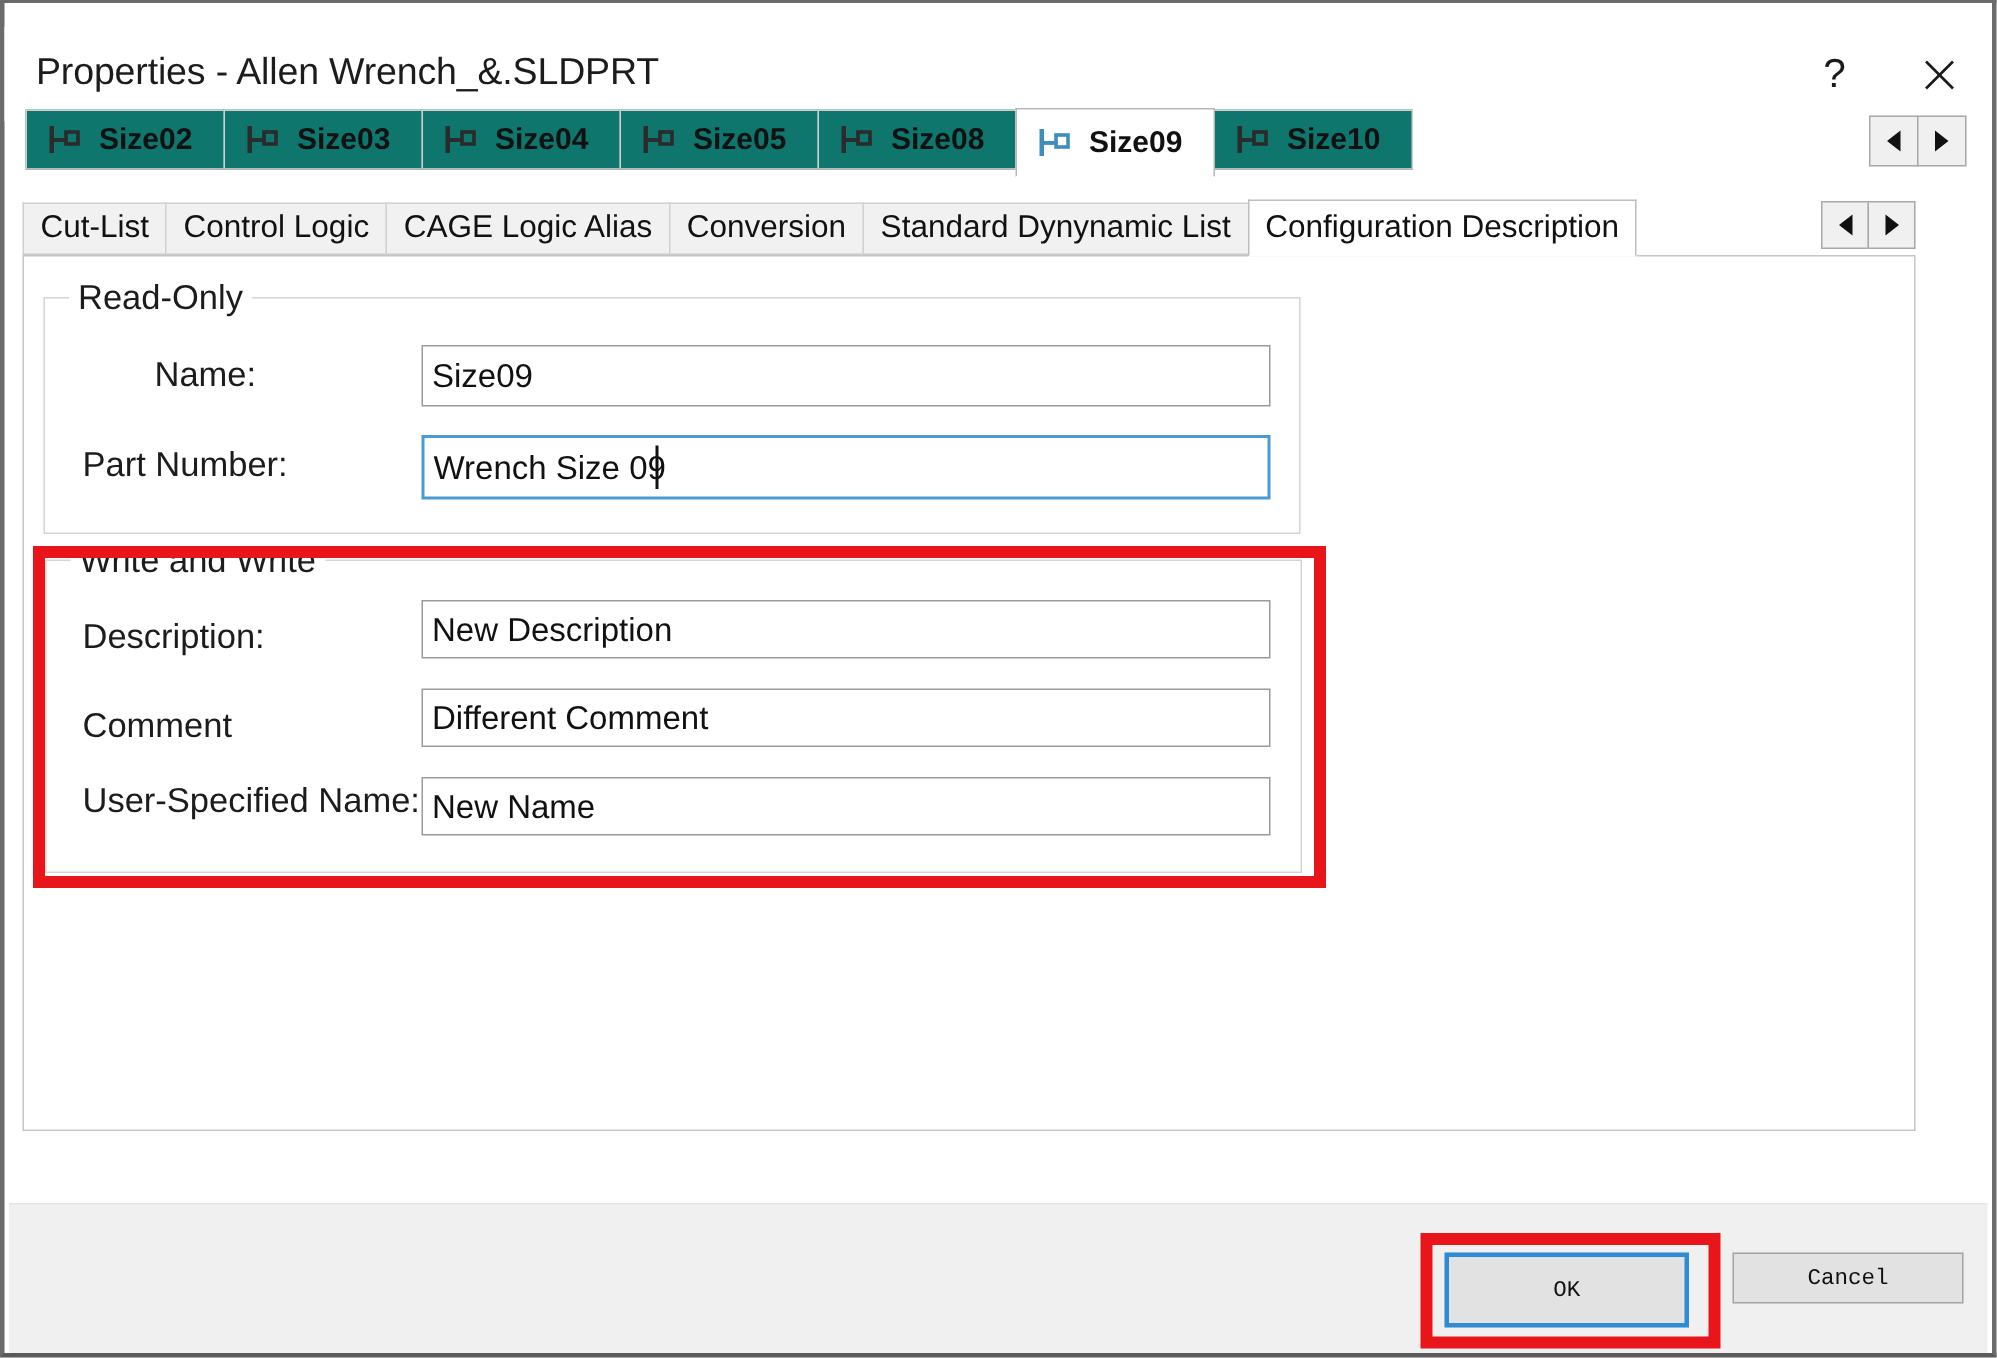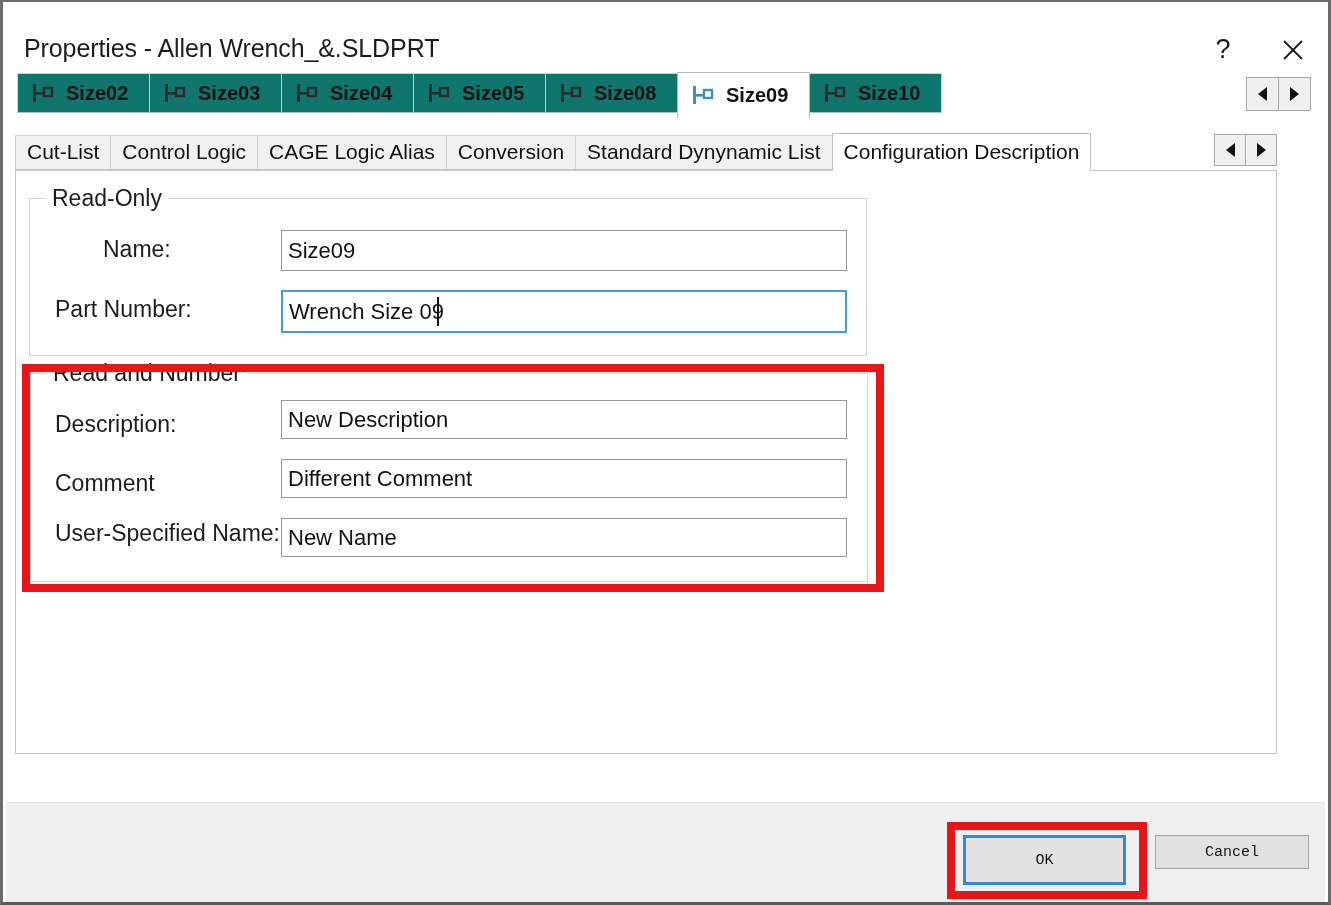--- a/index.html
+++ b/index.html
@@ -445,21 +445,21 @@
   <div class="groupbox" id="group-readonly">
     <div class="group-legend">Read-Only</div>
   </div>
   <div class="field-label" style="left:52px; top:234px;margin-left:48px;">Name:</div>
   <input class="tfield" id="name-input" style="left: 278px; top: 228px; width: 566px; height: 41px;" readonly="" value="Size09">
   <div class="field-label" style="left:52px; top:294px;">Part Number:</div>
   <input class="tfield focused" id="part-number-input" style="left: 278px; top: 288px; width: 566px; height: 43px;" value="Wrench Size 09">
   <div class="caret" style="left:434px; top:295px; height:29px;"></div>
 
   <div class="groupbox" id="group-readwrite">
-    <div class="group-legend">Read and Number</div>
+    <div class="group-legend">Write and Write</div>
   </div>
   <div class="field-label" style="left:52px; top:409px;">Description:</div>
   <input class="tfield" id="description-input" style="left: 278px; top: 398px; width: 566px; height: 39px;" value="New Description">
   <div class="field-label" style="left:52px; top:468px;">Comment</div>
   <input class="tfield" id="comment-input" style="left: 278px; top: 457px; width: 566px; height: 39px;" value="Different Comment">
   <div class="field-label" style="left:52px; top:518px;">User-Specified Name:</div>
   <input class="tfield" id="user-specified-name-input" style="left: 278px; top: 516px; width: 566px; height: 39px;" value="New Name">
 
   <div class="redbox" id="redbox-rw"></div>
 

